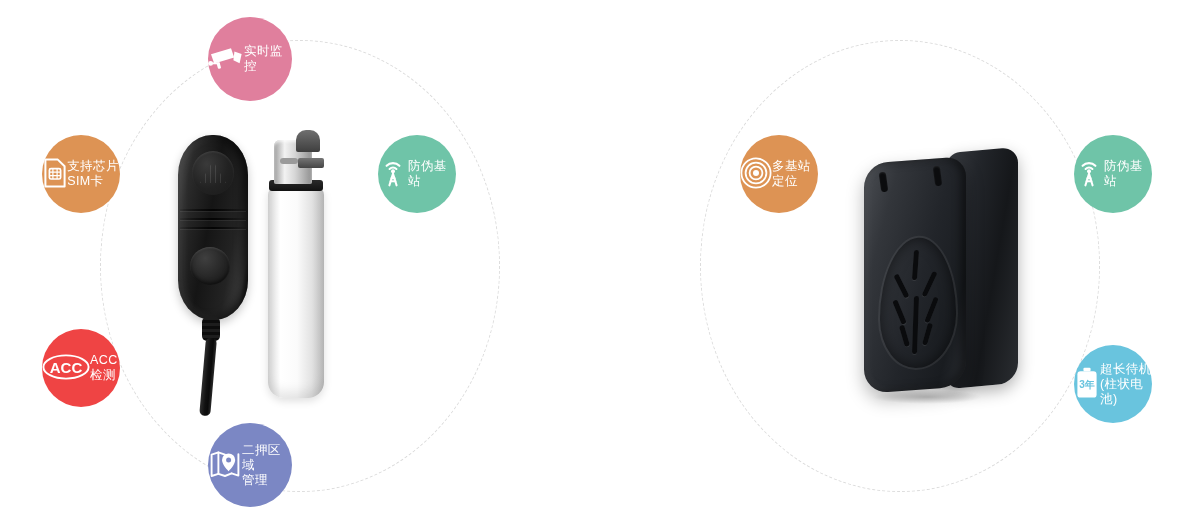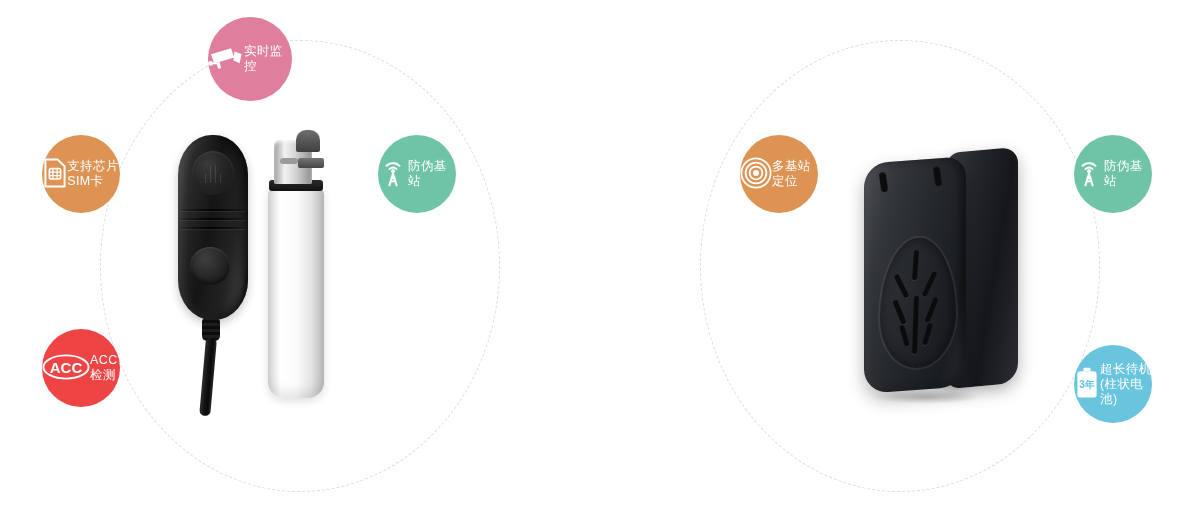--- a/index.html
+++ b/index.html
@@ -265,20 +265,36 @@
       <span class="ico">
         <svg width="48" height="26" viewBox="0 0 48 26" aria-hidden="true">
           <ellipse cx="24" cy="13" rx="22.6" ry="11.6" fill="none" stroke="#ffffff" stroke-width="1.9"></ellipse>
           <text x="24" y="18.6" text-anchor="middle" fill="#ffffff" font-family="Liberation Sans, sans-serif" font-size="15" font-weight="bold">ACC</text>
         </svg>
       </span>
       <span class="lbl">ACC检测</span>
     </div>
 
 
+    <div class="bubble b-lg" style="left:208px;top:423px;background:#7b87c4;">
+      <span class="ico">
+        <svg width="34" height="30" viewBox="0 0 34 30" aria-hidden="true">
+          <g fill="none" stroke="#ffffff" stroke-width="1.9" stroke-linejoin="round" stroke-linecap="round">
+            <path d="M3.6 5.6 L10.4 3.4 V24.8 L3.6 27.0 Z"></path>
+            <path d="M10.4 3.4 L17 5.6"></path>
+            <path d="M30.4 5.2 V26.6 L23.6 24.4"></path>
+            <path d="M10.4 24.8 L17 27.0 L23.6 24.4"></path>
+          </g>
+          <path d="M20.6 4.4 a6.6 6.6 0 0 1 6.6 6.6 c0 4.8 -6.6 11.2 -6.6 11.2 s-6.6 -6.4 -6.6 -11.2 a6.6 6.6 0 0 1 6.6 -6.6 z" fill="#ffffff"></path>
+          <circle cx="20.6" cy="11" r="2.5" fill="#7b87c4"></circle>
+        </svg>
+      </span>
+      <span class="lbl">二押区域
+管理</span>
+    </div>
   </div>
 
   <div class="panel right">
 
     <div class="ring"></div>
 
     <div class="boxdev" style="left:250px;top:140px;">
       <div class="side"></div>
       <div class="face"></div>
       <div class="hole h1"></div>

